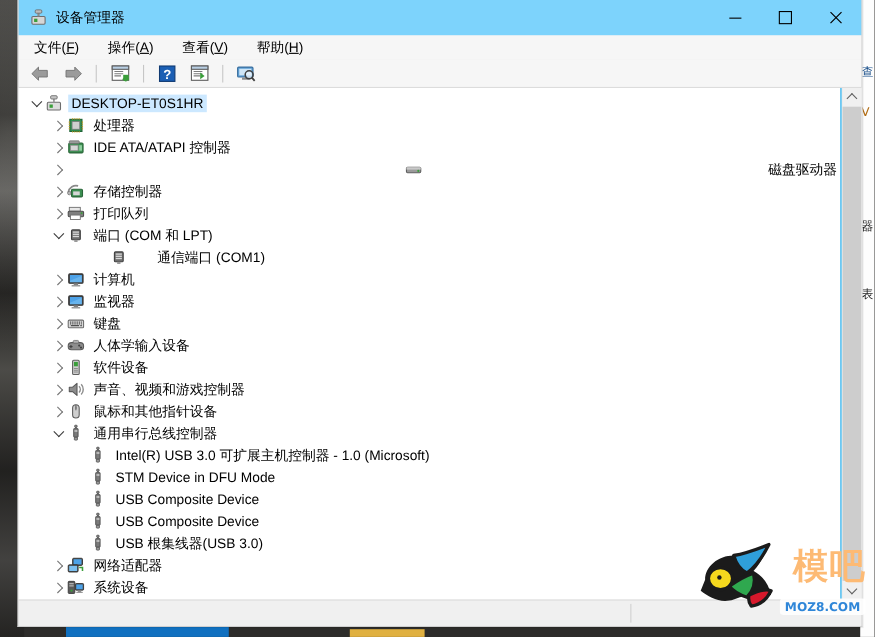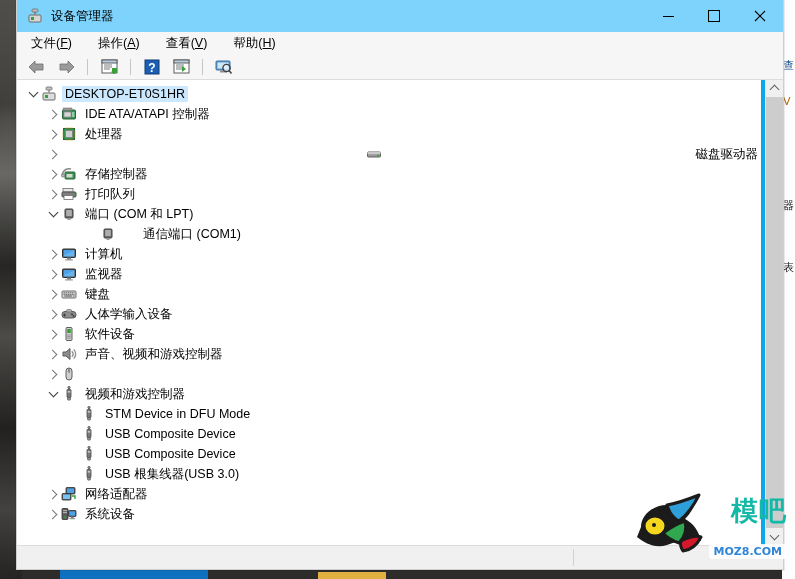--- a/index.html
+++ b/index.html
@@ -69,21 +69,21 @@
 
   
   .toolbar{height:25px;flex:none;background:#f6f6f6;border-bottom:1px solid #dcdcdc;
            display:flex;align-items:center;padding-left:8px;gap:5px;}
   .tbtn{width:24px;height:22px;display:flex;align-items:center;justify-content:center;}
   .tsep{width:1px;height:16px;background:#c6c6c6;margin:0 4px;}
 
   
   .content{flex:1;display:flex;min-height:0;background:#fff;}
   .tree-wrap{flex:1;position:relative;overflow:hidden;background:#fff;
-             border-right:4px solid #0ea5e9;}
+             border-right:1px solid #0ea5e9;}
   .tree{padding-top:4px;font-size:12.5px;color:#000;}
   .row{height:20px;display:flex;align-items:center;white-space:nowrap;cursor:default;}
   .row .expander{width:16px;height:20px;display:flex;align-items:center;justify-content:center;flex:none;}
   .row .ico{width:16px;height:16px;flex:none;margin-right:5px;position:relative;}
   .row .lbl{padding:0 3px;line-height:16px;}
   .row.sel .lbl{background:#cce8ff;}
 
   
   .chev{width:6px;height:6px;border-right:1.6px solid #767676;border-bottom:1.6px solid #767676;}
   .chev.right{transform:rotate(-45deg);margin-left:-2px;}
@@ -100,21 +100,21 @@
   .scap.dn{transform:rotate(-135deg);margin-bottom:2px;}
 
   
   .statusbar{height:23px;flex:none;background:#f0f0f0;border-top:1px solid #dcdcdc;
              display:flex;align-items:center;position:relative;}
   .status-text{font-size:11.5px;color:#000;padding-left:6px;}
   .status-div{position:absolute;left:556px;top:3px;width:1px;height:17px;background:#d0d0d0;}
 
   
   #watermark{position:absolute;right:4px;bottom:18px;width:158px;height:74px;pointer-events:none;}
-  .wm-txt{position:absolute;right:4px;top:6px;font-size:27px;font-weight:bold;color:#14b8a6;
+  .wm-txt{position:absolute;right:4px;top:6px;font-size:32px;font-weight:bold;color:#fdba74;
           font-family:"DejaVu Sans",sans-serif;letter-spacing:1px;}
   .wm-url{position:absolute;right:4px;bottom:2px;background:rgba(255,255,255,.85);
           border-radius:3px;padding:1px 5px;font-size:11px;color:#2f86d8;font-weight:bold;
           font-family:"DejaVu Sans",sans-serif;}
 </style>
 </head>
 <body>
 
 <div id="desktop">
   <div class="dt-strip">
@@ -237,37 +237,37 @@
                 <rect x="7.2" y="1.5" width="1.6" height="5.5" fill="#9a9a9a"></rect>
                 <rect x="5" y="1" width="6" height="3" rx="1" fill="#c4c4c4" stroke="#6d6d6d" stroke-width=".8"></rect>
               </svg></span>
             <span class="lbl">DESKTOP-ET0S1HR</span>
           </div>
           <div class="row" style="padding-left: 28px;">
             <span class="expander">
               <span class="chev right"></span>
             </span>
             <span class="ico"><svg width="16" height="16" viewBox="0 0 16 16">
+                <rect x="2.5" y="2.5" width="11" height="11" fill="#2f9050" stroke="#1f6336"></rect>
+                <rect x="4.5" y="4.5" width="7" height="7" fill="#cfcfcf" stroke="#7a7a7a" stroke-width=".7"></rect>
+                <path d="M5 1.5v1.2M7 1.5v1.2M9 1.5v1.2M11 1.5v1.2M5 13.3v1.2M7 13.3v1.2M9 13.3v1.2M11 13.3v1.2M1.5 5h1.2M1.5 7h1.2M1.5 9h1.2M1.5 11h1.2M13.3 5h1.2M13.3 7h1.2M13.3 9h1.2M13.3 11h1.2" stroke="#c8a020" stroke-width="1"></path>
+              </svg></span>
+            <span class="lbl">处理器</span>
+          </div>
+          <div class="row" style="padding-left: 28px;">
+            <span class="expander">
+              <span class="chev right"></span>
+            </span>
+            <span class="ico"><svg width="16" height="16" viewBox="0 0 16 16">
                 <rect x="1.5" y="4" width="13" height="9" rx="1" fill="#3c8f52" stroke="#2a6639"></rect>
                 <rect x="3" y="6" width="7" height="5" fill="#d6d6d6" stroke="#8a8a8a" stroke-width=".7"></rect>
                 <rect x="11" y="6" width="2.5" height="5" fill="#8fd0a0"></rect>
                 <rect x="2" y="2" width="9" height="2.5" rx=".5" fill="#9a9a9a" stroke="#6d6d6d" stroke-width=".6"></rect>
               </svg></span>
             <span class="lbl">IDE ATA/ATAPI 控制器</span>
-          </div>
-          <div class="row" style="padding-left: 28px;">
-            <span class="expander">
-              <span class="chev right"></span>
-            </span>
-            <span class="ico"><svg width="16" height="16" viewBox="0 0 16 16">
-                <rect x="2.5" y="2.5" width="11" height="11" fill="#2f9050" stroke="#1f6336"></rect>
-                <rect x="4.5" y="4.5" width="7" height="7" fill="#cfcfcf" stroke="#7a7a7a" stroke-width=".7"></rect>
-                <path d="M5 1.5v1.2M7 1.5v1.2M9 1.5v1.2M11 1.5v1.2M5 13.3v1.2M7 13.3v1.2M9 13.3v1.2M11 13.3v1.2M1.5 5h1.2M1.5 7h1.2M1.5 9h1.2M1.5 11h1.2M13.3 5h1.2M13.3 7h1.2M13.3 9h1.2M13.3 11h1.2" stroke="#c8a020" stroke-width="1"></path>
-              </svg></span>
-            <span class="lbl">处理器</span>
           </div>
           <div class="row" style="padding-left: 28px; justify-content: space-between;">
             <span class="expander">
               <span class="chev right"></span>
             </span>
             <span class="ico"><svg width="16" height="16" viewBox="0 0 16 16">
                 <rect x="1.5" y="6" width="13" height="5" rx="1" fill="#9a9a9a" stroke="#5f5f5f"></rect>
                 <rect x="1.5" y="6" width="13" height="2.2" fill="#c9c9c9"></rect>
                 <circle cx="12.3" cy="9.4" r="1" fill="#3a9e3a"></circle>
               </svg></span>
@@ -395,34 +395,47 @@
           </div>
           <div class="row" style="padding-left: 28px;">
             <span class="expander">
               <span class="chev right"></span>
             </span>
             <span class="ico"><svg width="16" height="16" viewBox="0 0 16 16">
                 <rect x="5" y="2" width="6" height="12" rx="3" fill="#cfcfcf" stroke="#5f5f5f"></rect>
                 <path d="M8 2 L8 7" stroke="#5f5f5f" stroke-width=".9"></path>
                 <rect x="7.3" y="3.4" width="1.4" height="2.6" rx=".7" fill="#7a7a7a"></rect>
               </svg></span>
+            <span class="lbl">鼠标和其他指针设备</span>
           </div>
           <div class="row" style="padding-left: 28px;">
             <span class="expander">
               <span class="chev down"></span>
             </span>
             <span class="ico"><svg width="16" height="16" viewBox="0 0 16 16">
                 <rect x="6" y="3.5" width="4" height="8" rx=".6" fill="#7a7a7a" stroke="#4a4a4a" stroke-width=".8"></rect>
                 <path d="M8 1.5 L8 3.5" stroke="#6a6a6a" stroke-width="1.6"></path>
                 <circle cx="8" cy="1.4" r="1.2" fill="#8d8d8d" stroke="#4a4a4a" stroke-width=".6"></circle>
                 <rect x="6.8" y="5" width="1" height="1.6" fill="#dedede"></rect>
                 <rect x="8.3" y="5" width="1" height="1.6" fill="#dedede"></rect>
                 <rect x="6.6" y="11.5" width="2.8" height="2.6" rx=".5" fill="#9a9a9a" stroke="#4a4a4a" stroke-width=".7"></rect>
               </svg></span>
-            <span class="lbl">视频和游戏控制器</span>
+            <span class="lbl">通用串行总线控制器</span>
+          </div>
+          <div class="row" style="padding-left: 48px;">
+            <span class="expander"></span>
+            <span class="ico"><svg width="16" height="16" viewBox="0 0 16 16">
+                <rect x="6" y="3.5" width="4" height="8" rx=".6" fill="#7a7a7a" stroke="#4a4a4a" stroke-width=".8"></rect>
+                <path d="M8 1.5 L8 3.5" stroke="#6a6a6a" stroke-width="1.6"></path>
+                <circle cx="8" cy="1.4" r="1.2" fill="#8d8d8d" stroke="#4a4a4a" stroke-width=".6"></circle>
+                <rect x="6.8" y="5" width="1" height="1.6" fill="#dedede"></rect>
+                <rect x="8.3" y="5" width="1" height="1.6" fill="#dedede"></rect>
+                <rect x="6.6" y="11.5" width="2.8" height="2.6" rx=".5" fill="#9a9a9a" stroke="#4a4a4a" stroke-width=".7"></rect>
+              </svg></span>
+            <span class="lbl">Intel(R) USB 3.0 可扩展主机控制器 - 1.0 (Microsoft)</span>
           </div>
           <div class="row" style="padding-left: 48px;">
             <span class="expander"></span>
             <span class="ico"><svg width="16" height="16" viewBox="0 0 16 16">
                 <rect x="6" y="3.5" width="4" height="8" rx=".6" fill="#7a7a7a" stroke="#4a4a4a" stroke-width=".8"></rect>
                 <path d="M8 1.5 L8 3.5" stroke="#6a6a6a" stroke-width="1.6"></path>
                 <circle cx="8" cy="1.4" r="1.2" fill="#8d8d8d" stroke="#4a4a4a" stroke-width=".6"></circle>
                 <rect x="6.8" y="5" width="1" height="1.6" fill="#dedede"></rect>
                 <rect x="8.3" y="5" width="1" height="1.6" fill="#dedede"></rect>
                 <rect x="6.6" y="11.5" width="2.8" height="2.6" rx=".5" fill="#9a9a9a" stroke="#4a4a4a" stroke-width=".7"></rect>

